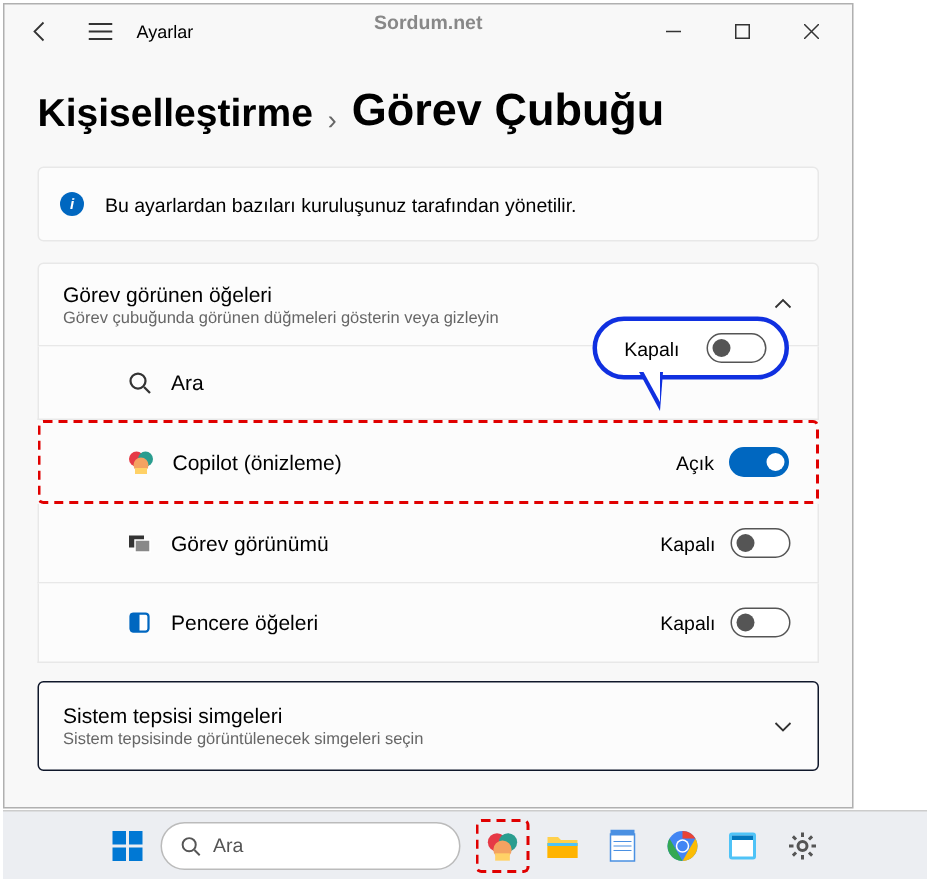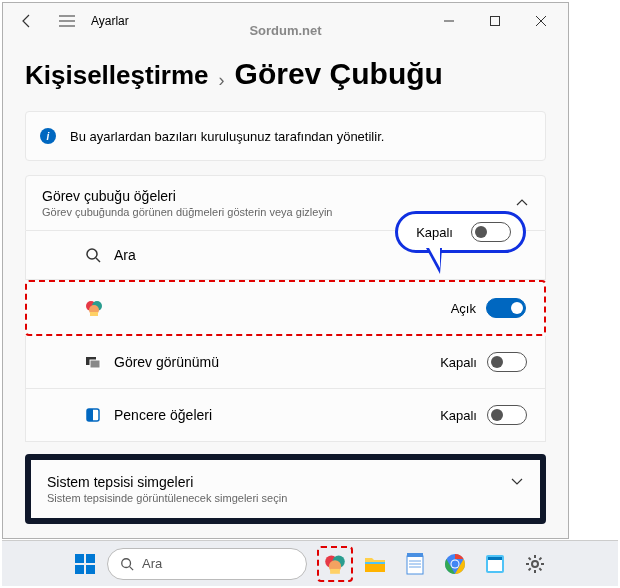--- a/index.html
+++ b/index.html
@@ -1,21 +1,21 @@
 <!DOCTYPE html>
 <html><head>
 <meta charset="utf-8">
 <style>
 * { box-sizing: border-box; margin: 0; padding: 0; font-family: 'Segoe UI', sans-serif; }
 body { width: 620px; height: 588px; background: #fff; overflow: hidden; }
 
 .window { width: 567px; height: 537px; border: 1px solid #b0b0b0; background: #f8f8f8; position: relative; margin: 2px; }
 
 .titlebar { display: flex; align-items: center; height: 36px; padding: 0 4px; }
-.titlebar .watermark { position: absolute; left: 50%; transform: translateX(-50%); top: 20px; color: #888; font-size: 13px; font-weight: 600; }
+.titlebar .watermark { position: absolute; left: 50%; transform: translateX(-50%); top: 4px; color: #888; font-size: 13px; font-weight: 600; }
 .titlebar .win-controls { margin-left: auto; display: flex; }
 .win-btn { width: 46px; height: 30px; display: flex; align-items: center; justify-content: center; }
 .back-btn, .menu-btn { width: 40px; height: 36px; display: flex; align-items: center; justify-content: center; }
 .app-title { font-size: 12px; margin-left: 4px; }
 
 .content { padding: 8px 22px 0 22px; }
 
 .breadcrumb { display: flex; align-items: flex-end; gap: 10px; margin: 10px 0 20px 0; }
 .bc1 { font-size: 26px; font-weight: 600; }
 .bc-arrow { font-size: 18px; color: #666; }
@@ -38,21 +38,21 @@
 .toggle.on { background: #0067c0; border-color: #0067c0; }
 .toggle.on .knob { background: #fff; left: 24px; }
 
 .highlight { border: 2px dashed #e00000; border-radius: 4px; }
 
 .callout { position: absolute; right: 42px; top: 208px; background: #fff; border: 3px solid #1030e0; border-radius: 24px; padding: 8px 12px 8px 18px; display: flex; align-items: center; gap: 8px; z-index: 10; }
 .callout-tail { position: absolute; width: 0; height: 0; border-left: 14px solid transparent; border-right: 2px solid transparent; border-top: 26px solid #1030e0; left: 28px; bottom: -24px; }
 .callout-tail::after { content: ''; position: absolute; width: 0; height: 0; border-left: 11px solid transparent; border-right: 0px solid transparent; border-top: 20px solid #fff; left: -11px; top: -26px; }
 .callout-state { font-size: 13px; }
 
-.section2 { margin-top: 12px; background: #fcfcfc; border: 6px solid #0f172a; border-radius: 4px; padding: 14px 16px; display: flex; }
+.section2 { margin-top: 12px; background: #fcfcfc; border: 1px solid #0f172a; border-radius: 4px; padding: 14px 16px; display: flex; align-items: center; }
 
 .taskbar { position: absolute; bottom: 2px; left: 2px; width: 616px; height: 46px; background: #eceef2; border-top: 1px solid #ccc; display: flex; align-items: center; justify-content: center; gap: 4px; }
 .tb-search { display: flex; align-items: center; background: #fff; border: 1px solid #bbb; border-radius: 18px; width: 200px; height: 32px; padding: 0 12px; font-size: 13px; color: #555; margin-right: 6px; }
 .tb-icon { width: 36px; height: 36px; display: flex; align-items: center; justify-content: center; border-radius: 4px; }
 .tb-highlight { border: 2px dashed #e00000; }
 
 svg { display: block; }
 </style>
 </head>
 <body>
@@ -97,21 +97,21 @@
       <span class="bc2">Görev Çubuğu</span>
     </div>
 
     <div class="info-banner">
       <div class="info-icon">i</div>
       <span>Bu ayarlardan bazıları kuruluşunuz tarafından yönetilir.</span>
     </div>
 
     <div class="section-hdr">
       <div>
-        <div class="section-title">Görev çubuğu öğeleri</div>
+        <div class="section-title">Görev görünen öğeleri</div>
         <div class="section-sub">Görev çubuğunda görünen düğmeleri gösterin veya gizleyin</div>
       </div>
       <div class="chev">
         <svg width="14" height="14" viewBox="0 0 14 14">
             <path d="M2 9 L7 4 L12 9" stroke="#333" fill="none" stroke-width="1.2"></path>
           </svg>
       </div>
     </div>
 
     <div class="setting-row">
@@ -126,20 +126,21 @@
 
     <div class="setting-row highlight" style="border-top:2px dashed #e00000;">
       <div class="row-icon">
         <svg width="18" height="18" viewBox="0 0 18 18">
             <circle cx="6" cy="7" r="5" fill="#e63946"></circle>
             <circle cx="12" cy="7" r="5" fill="#2a9d8f"></circle>
             <circle cx="9" cy="11" r="5" fill="#f4a261"></circle>
             <rect x="5" y="13" width="8" height="4" fill="#ffd166"></rect>
           </svg>
       </div>
+      <span class="row-label">Copilot (önizleme)</span>
       <span class="row-state">Açık</span>
       <div class="toggle on">
           <div class="knob"></div>
         </div>
     </div>
 
     <div class="setting-row">
       <div class="row-icon">
         <svg width="16" height="16" viewBox="0 0 16 16">
             <rect x="1" y="3" width="10" height="8" fill="#333"></rect>

